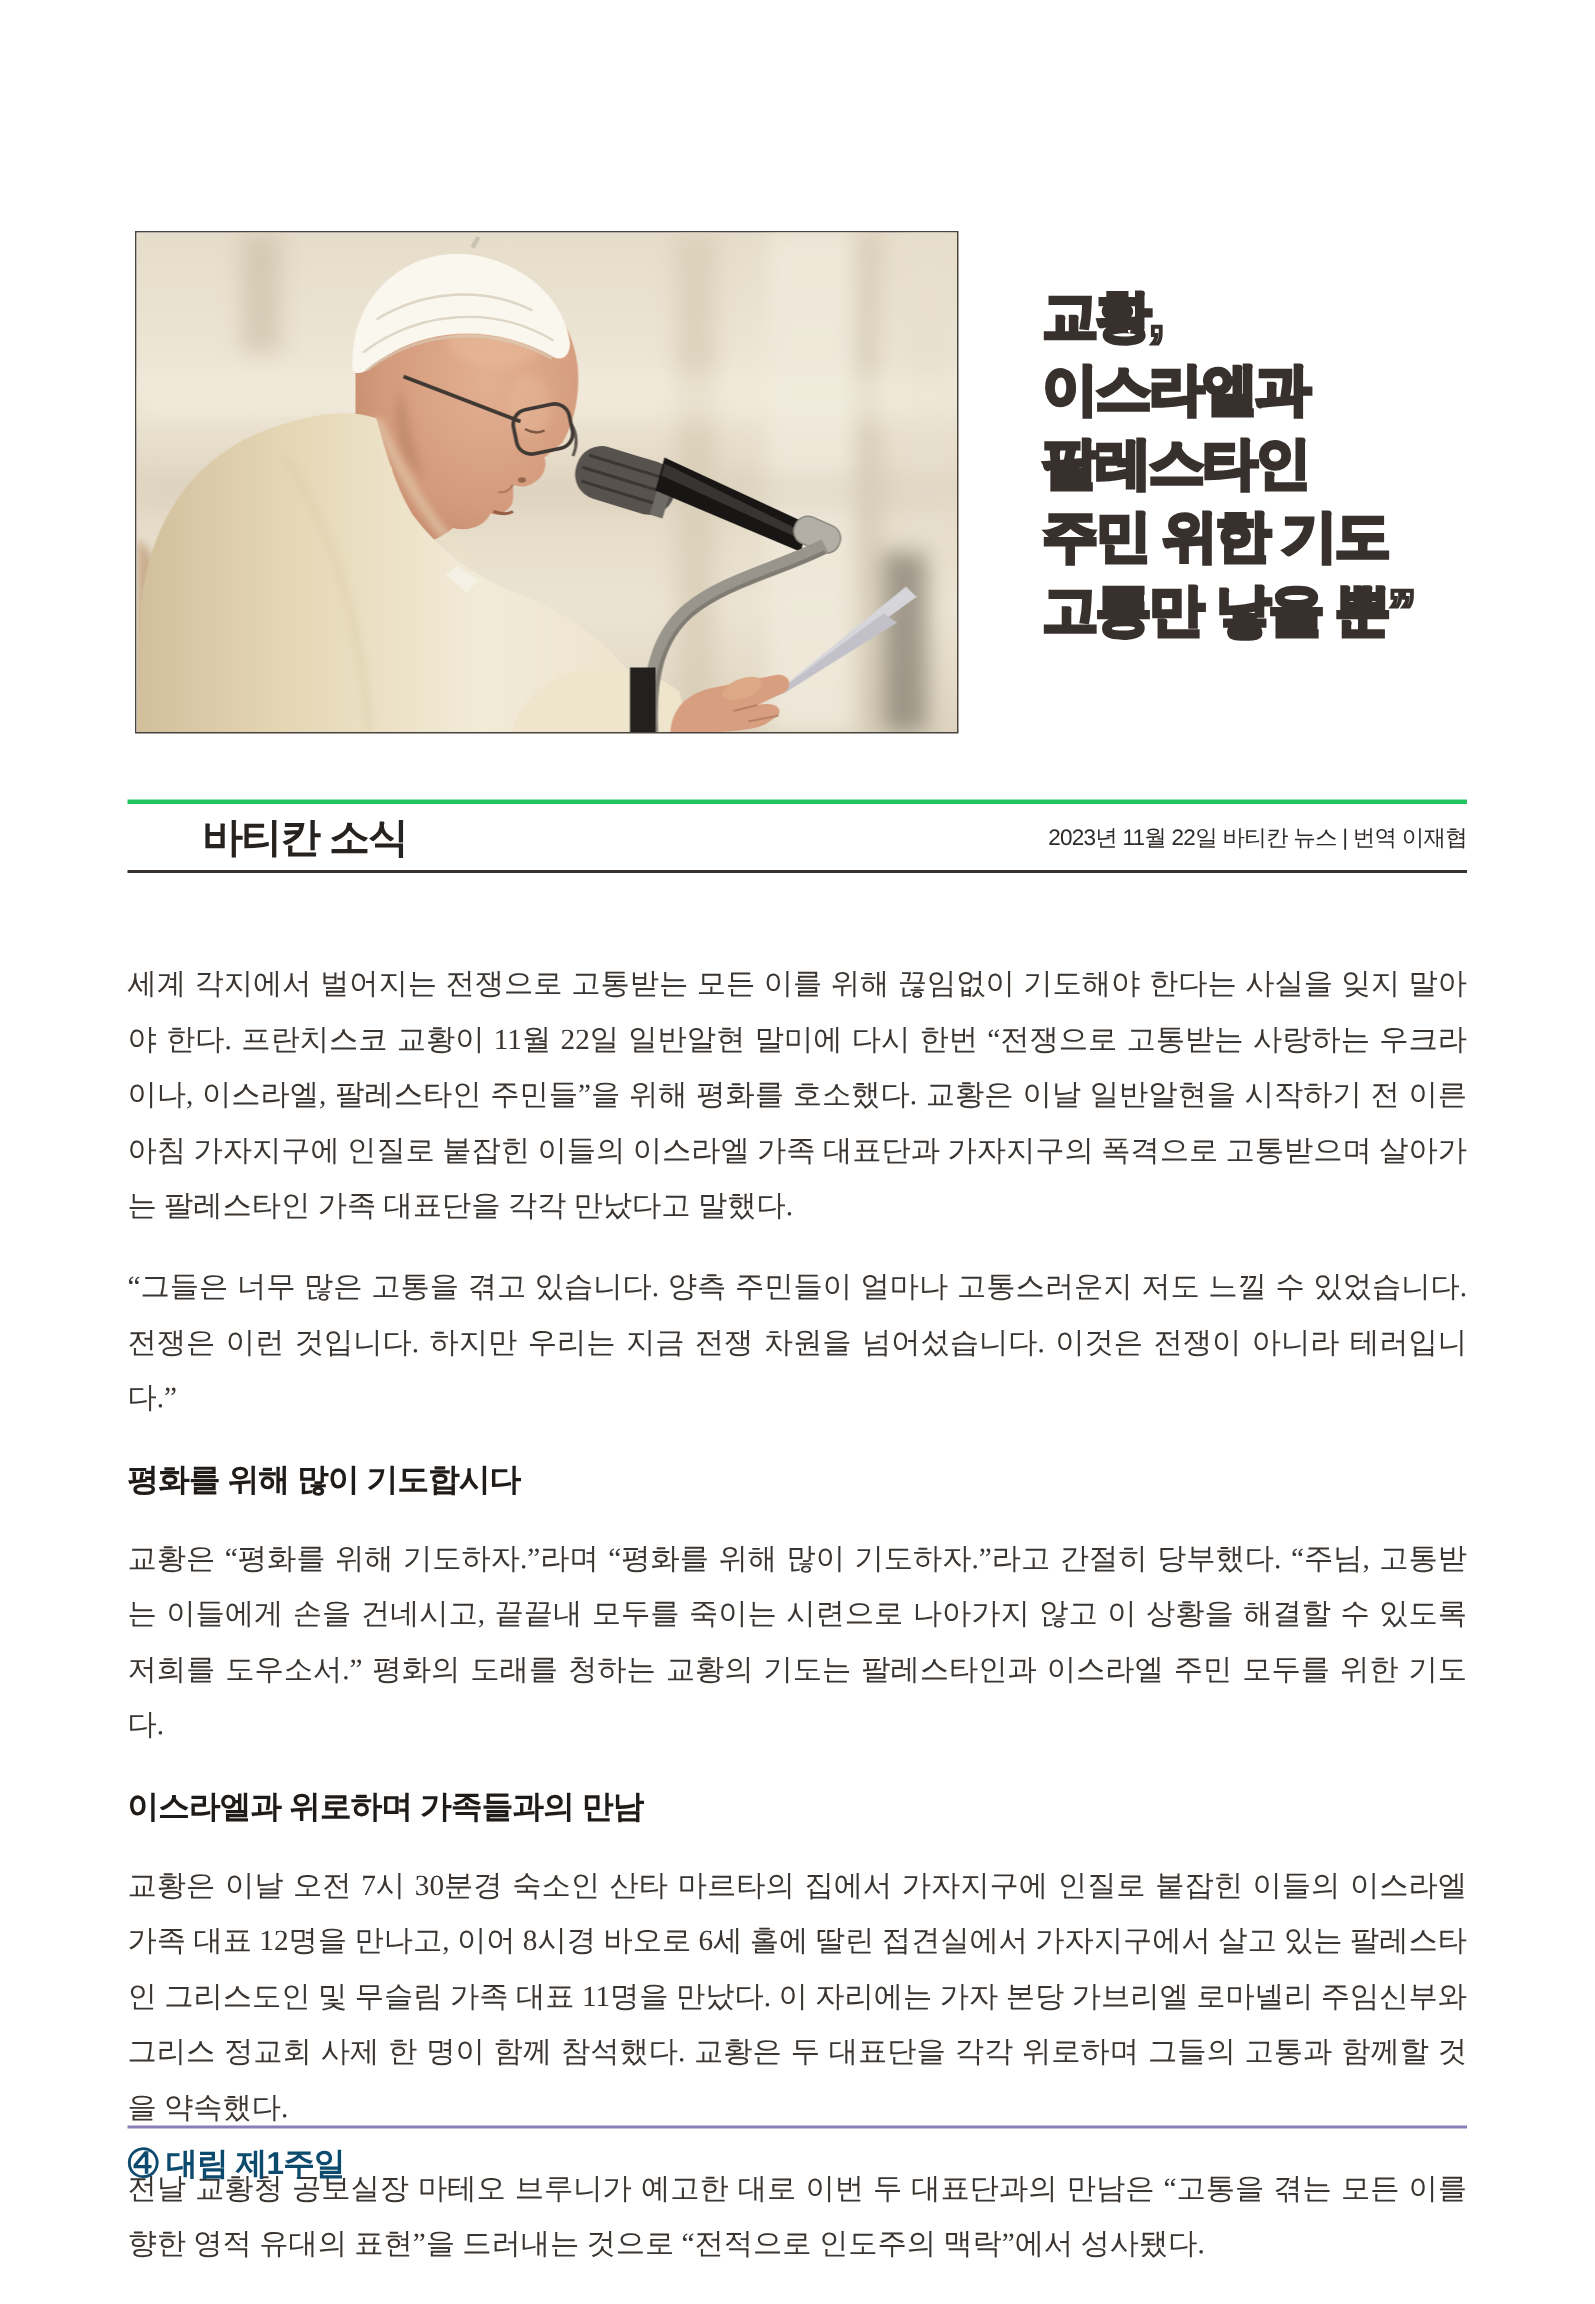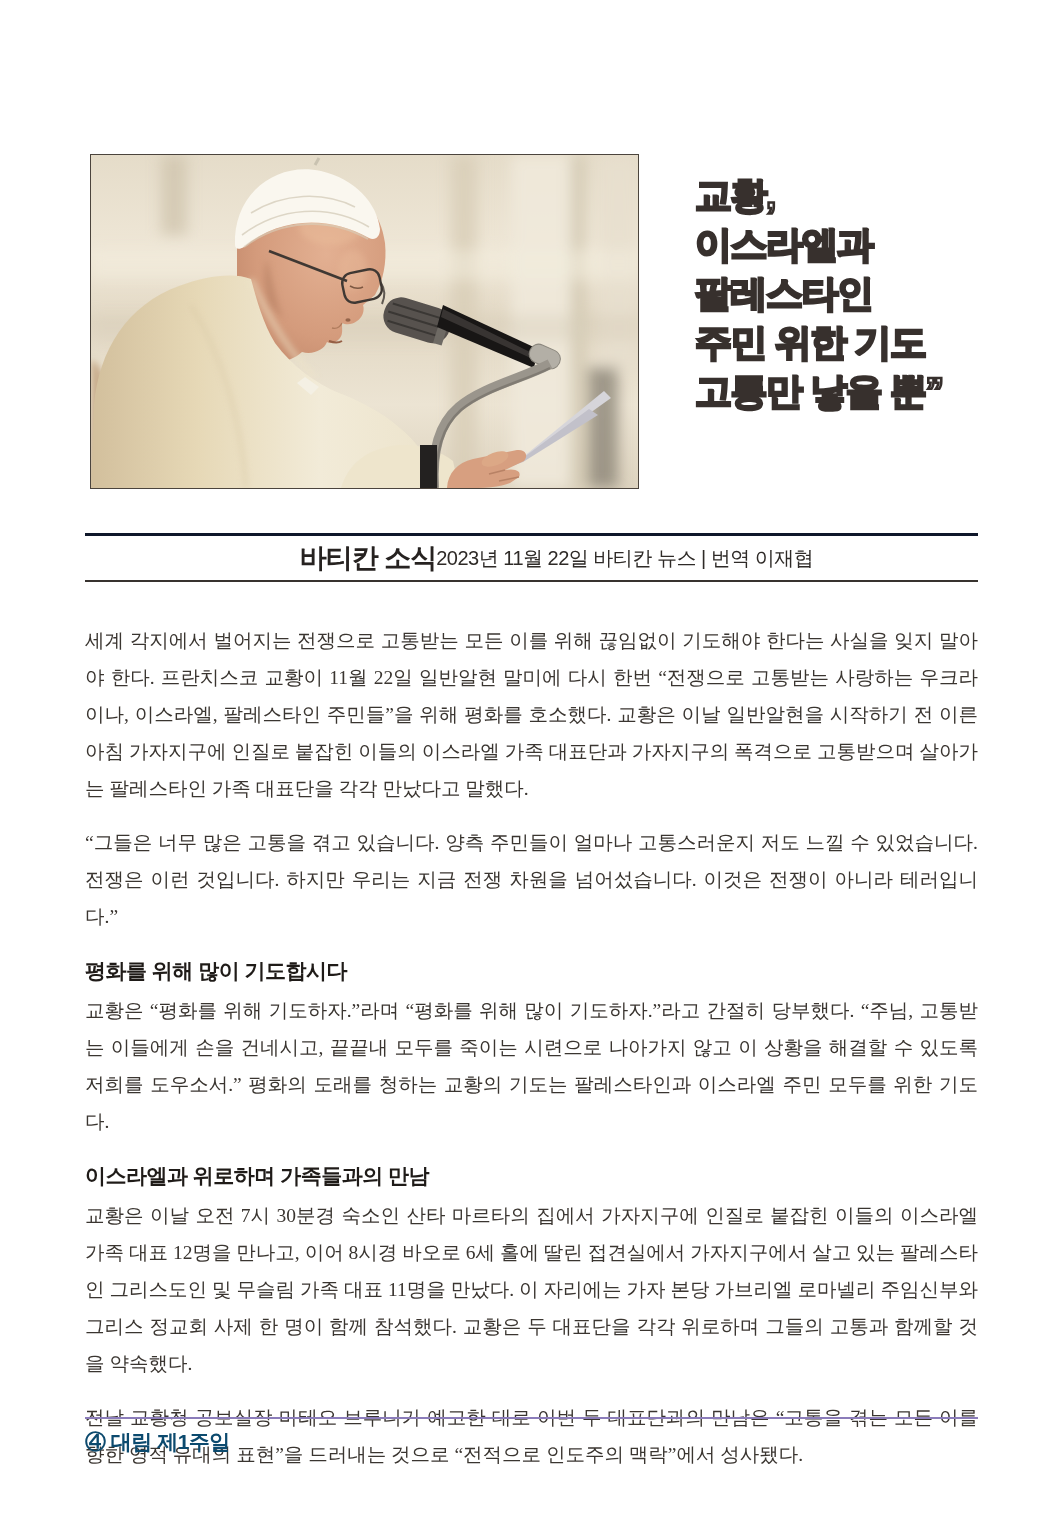--- a/index.html
+++ b/index.html
@@ -3,34 +3,34 @@
 <meta charset="utf-8">
 <style>
   html,body{margin:0;padding:0;background:#ffffff;}
   .page{position:relative;width:1063px;height:1536px;background:#ffffff;overflow:hidden;
         font-family:"Liberation Sans",sans-serif;}
   
   .photo{position:absolute;left:90px;top:154px;width:547px;height:333px;
          border:1px solid #4b443d;}
   .photo svg{display:block;}
   
-  .headline{position:absolute;left:695px;top:171px;width:290px;}
+  .headline{position:absolute;left:695px;top:186px;width:290px;}
   .hl{font-weight:800;font-size:37px;line-height:49px;letter-spacing:-1.5px;
       color:#ffffff;-webkit-text-stroke:2.6px #37302d;white-space:nowrap;}
   
   .section-head{position:absolute;left:85px;top:533px;width:893px;height:49px;
-      box-sizing:border-box;border-top:3px solid #0f172a;border-bottom:2px solid #38332f;
-      display:flex;align-items:center;justify-content:center;}
+      box-sizing:border-box;border-top:3px solid #22c55e;border-bottom:2px solid #38332f;
+      display:flex;align-items:center;justify-content:space-between;}
   .sh-title{font-size:27px;font-weight:800;color:#262220;padding-left:50px;letter-spacing:-1px;}
-  .sh-meta{font-size:20px;color:#2e2a27;letter-spacing:-0.5px;}
+  .sh-meta{font-size:15px;color:#2e2a27;letter-spacing:-0.5px;}
   
   .article{position:absolute;left:85px;top:622px;width:893px;
       font-family:"Liberation Serif",serif;font-size:19.5px;line-height:37px;
       color:#3a3530;text-align:justify;}
-  .article p{margin:0 0 17px 0;word-break:break-all;}
+  .article p{margin:16px 0 17px 0;word-break:break-all;}
   .article h3{margin:4px 0 3px 0;font-family:"Liberation Sans",sans-serif;
       font-size:21px;font-weight:700;color:#1f1b18;letter-spacing:-0.5px;text-align:left;}
   
   .footer{position:absolute;left:85px;top:1417px;width:893px;
       border-top:2px solid #8b7cba;padding-top:9px;}
   .footer span{font-size:21px;font-weight:700;color:#0c4a6e;letter-spacing:-0.5px;}
 </style>
 </head>
 <body>
 

